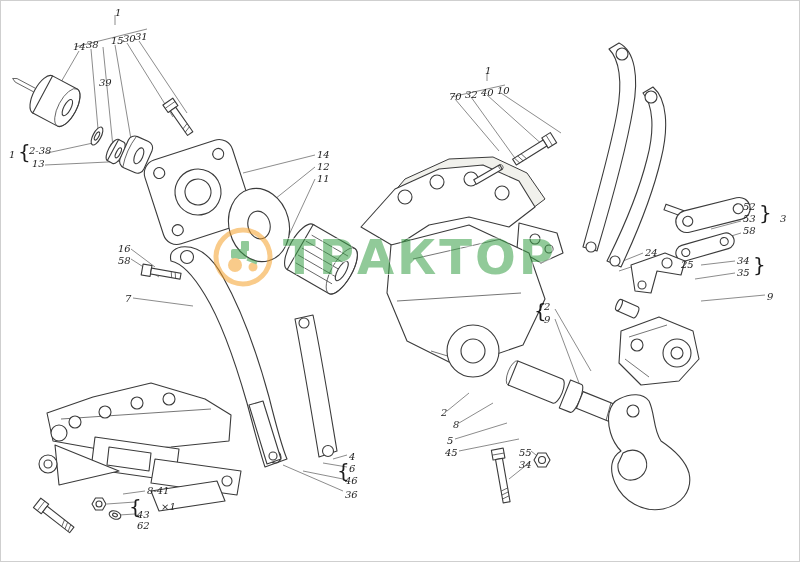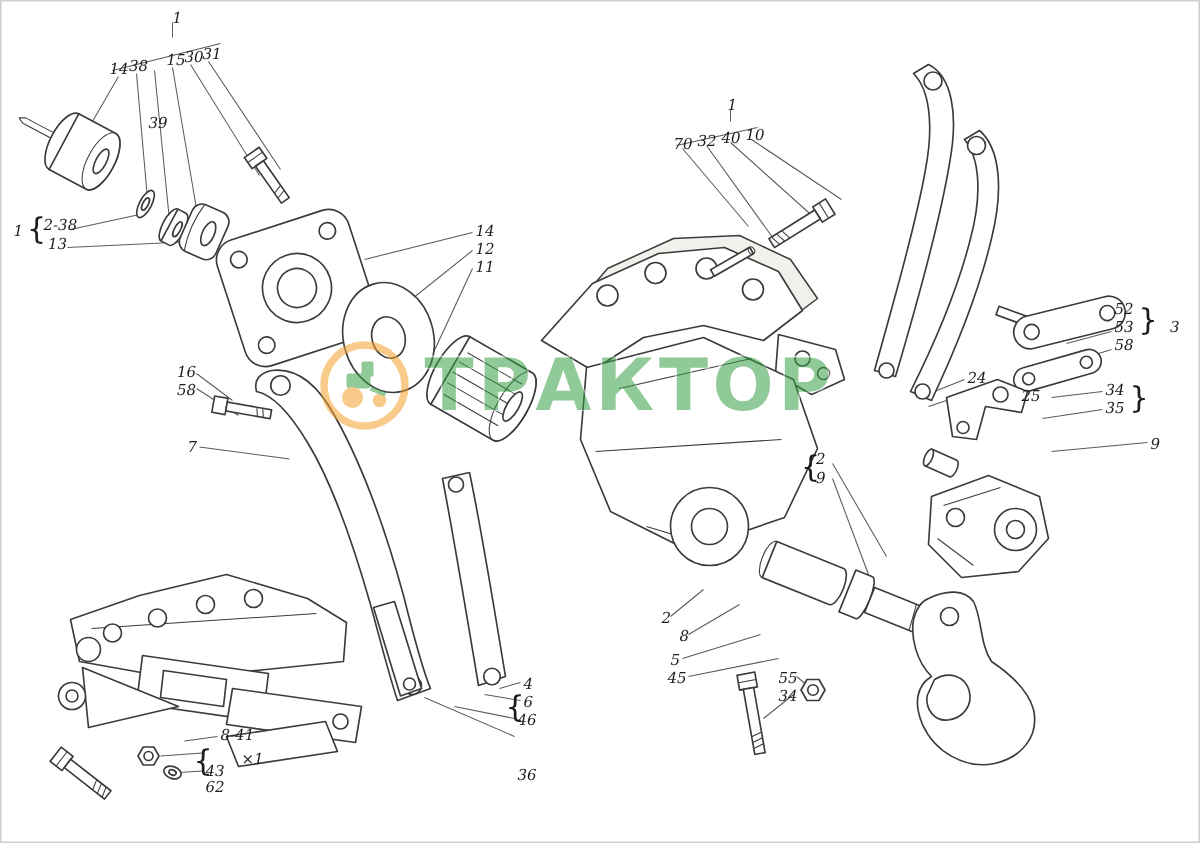--- a/index.html
+++ b/index.html
@@ -348,21 +348,21 @@
       <span class="plabel" style="left: 440px; top: 406px;">2</span>
       <span class="plabel" style="left: 452px; top: 418px;">8</span>
       <span class="plabel" style="left: 446px; top: 434px;">5</span>
       <span class="plabel" style="left: 444px; top: 446px;">45</span>
       <span class="plabel" style="left: 518px; top: 446px;">55</span>
       <span class="plabel" style="left: 518px; top: 458px;">34</span>
       <span class="plabel brace" style="left: 336px; top: 458px;">{</span>
       <span class="plabel" style="left: 348px; top: 450px;">4</span>
       <span class="plabel" style="left: 348px; top: 462px;">6</span>
       <span class="plabel" style="left: 344px; top: 474px;">46</span>
-      <span class="plabel" style="left: 344px; top: 511px;">36</span>
+      <span class="plabel" style="left: 344px; top: 488px;">36</span>
       <span class="plabel" style="left: 146px; top: 484px;">8-41</span>
       <span class="plabel" style="left: 160px; top: 500px;">×1</span>
       <span class="plabel brace" style="left: 128px; top: 494px;">{</span>
       <span class="plabel" style="left: 136px; top: 496px; margin-top: 23px;">62</span>
       <span class="plabel" style="left: 136px; top: 508px;">43</span>
     </div>
 
 </div>
 
 </body></html>

